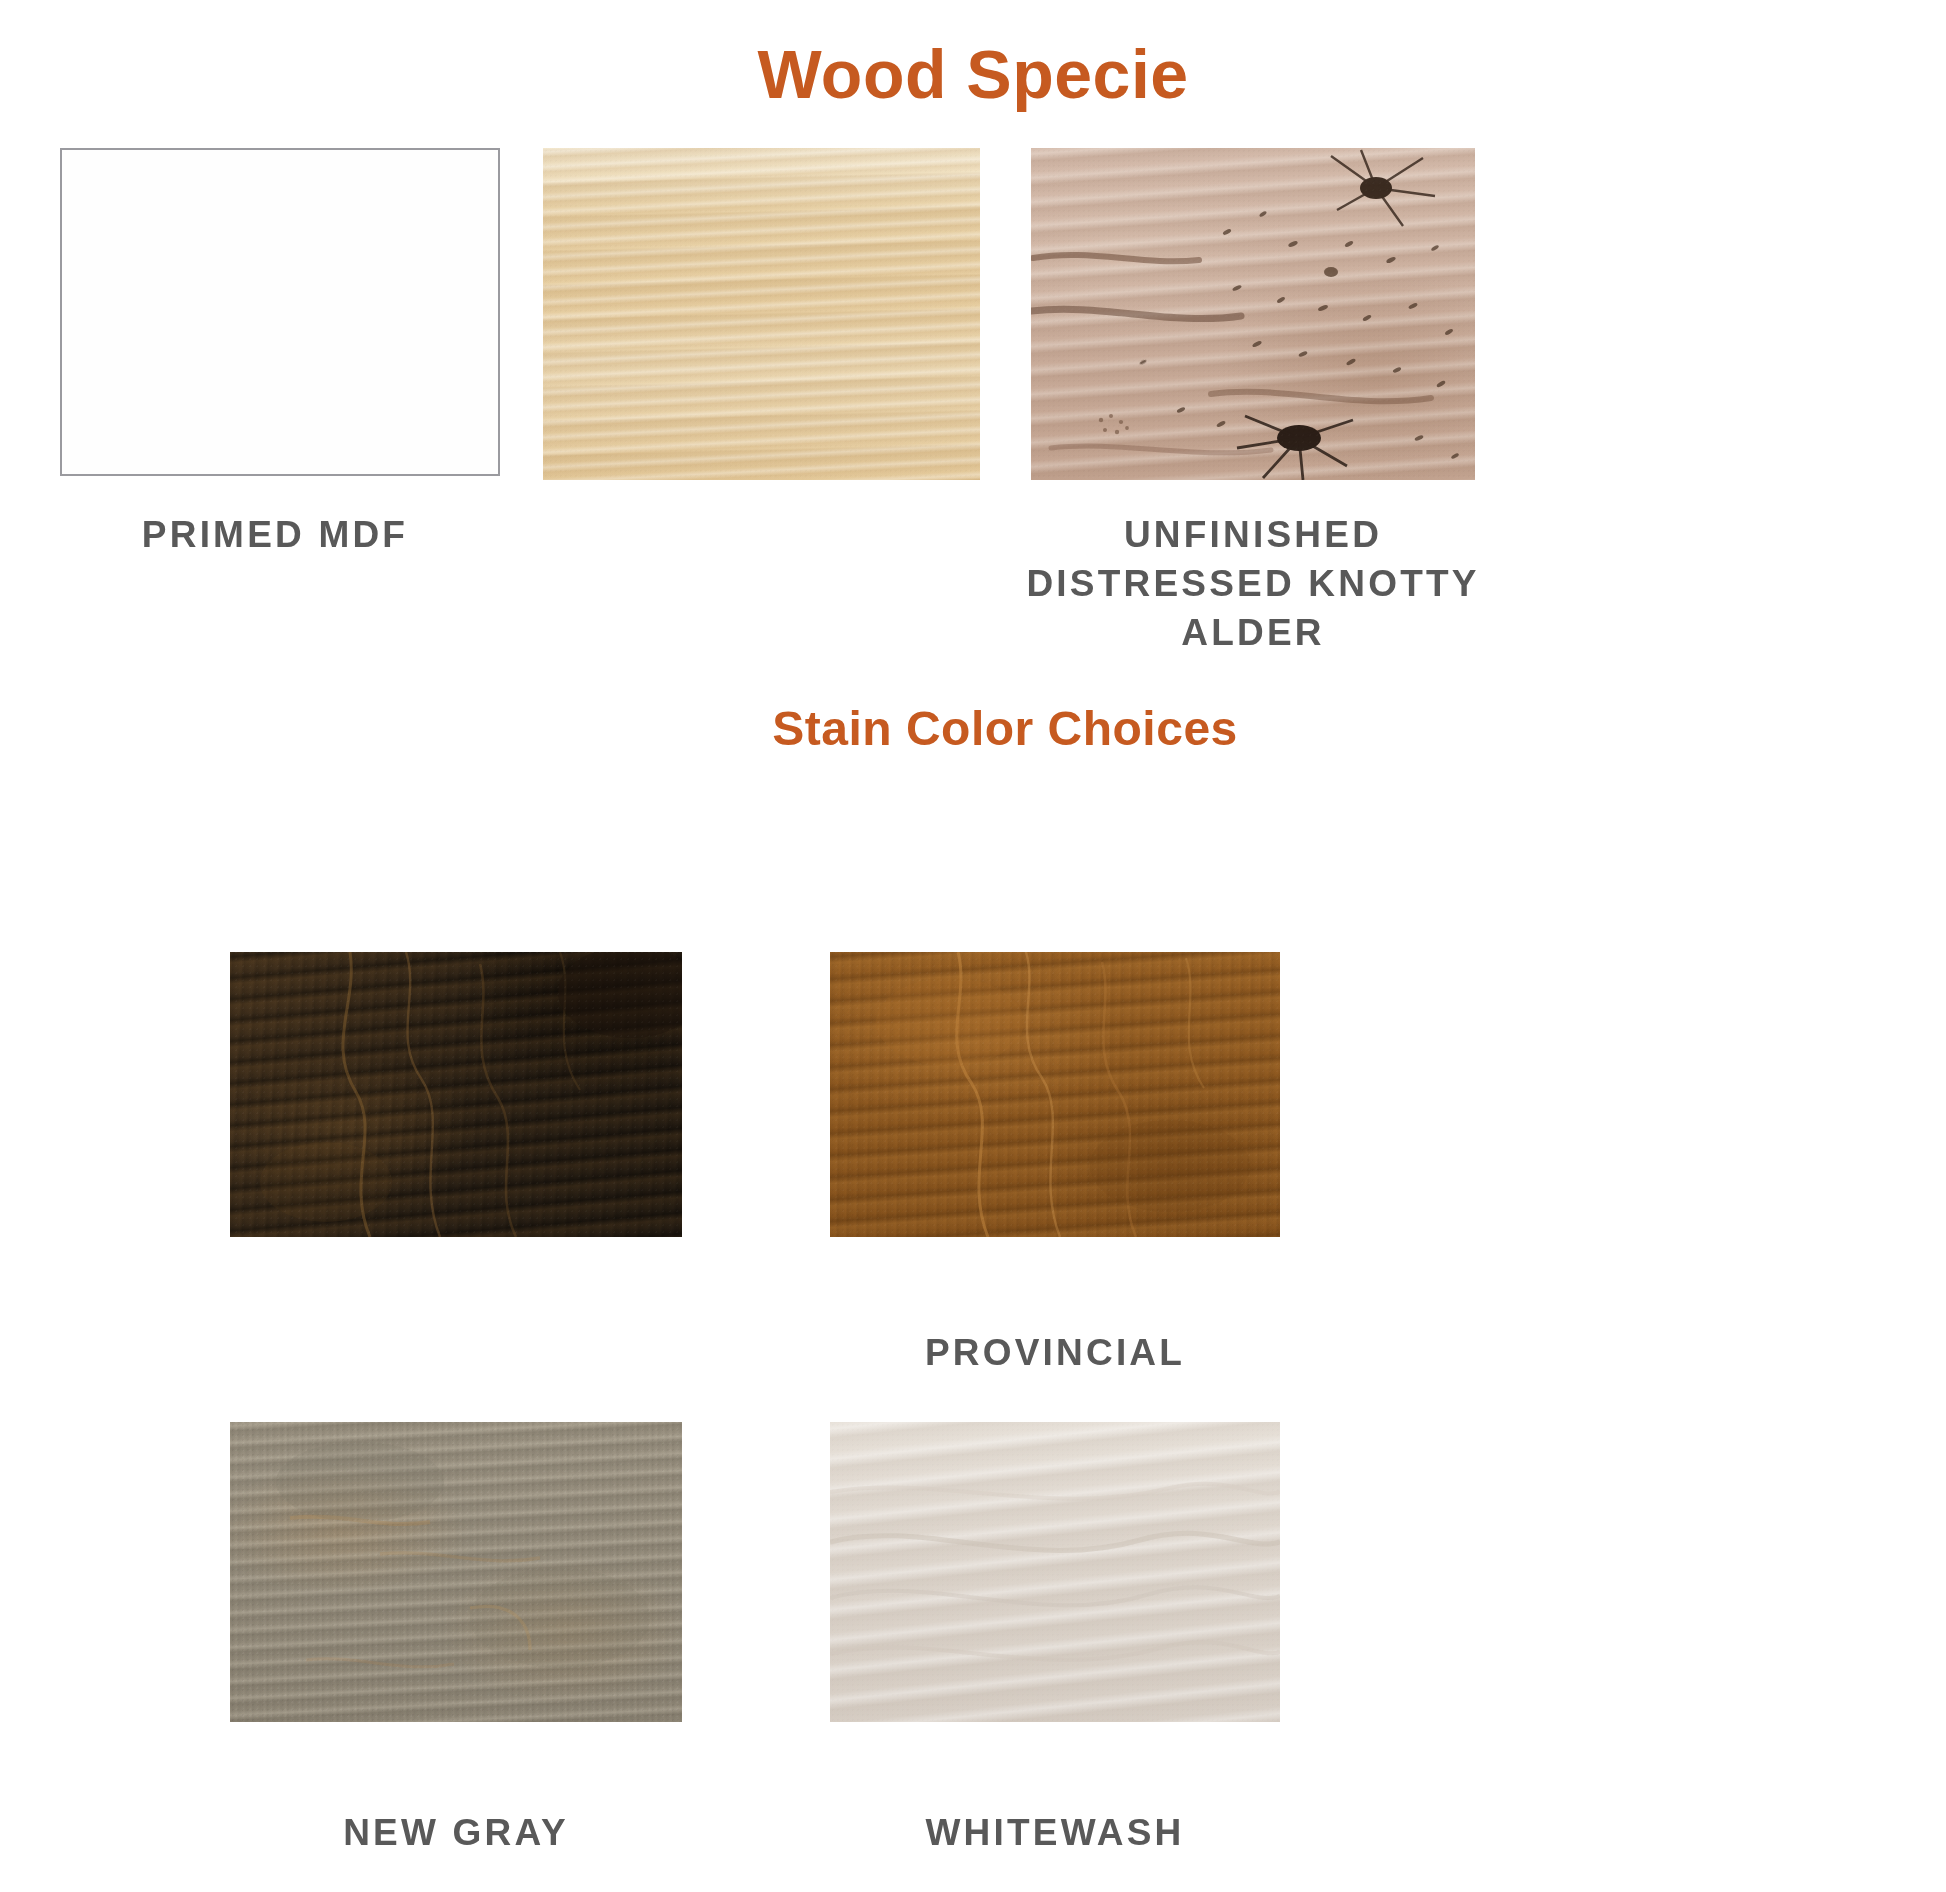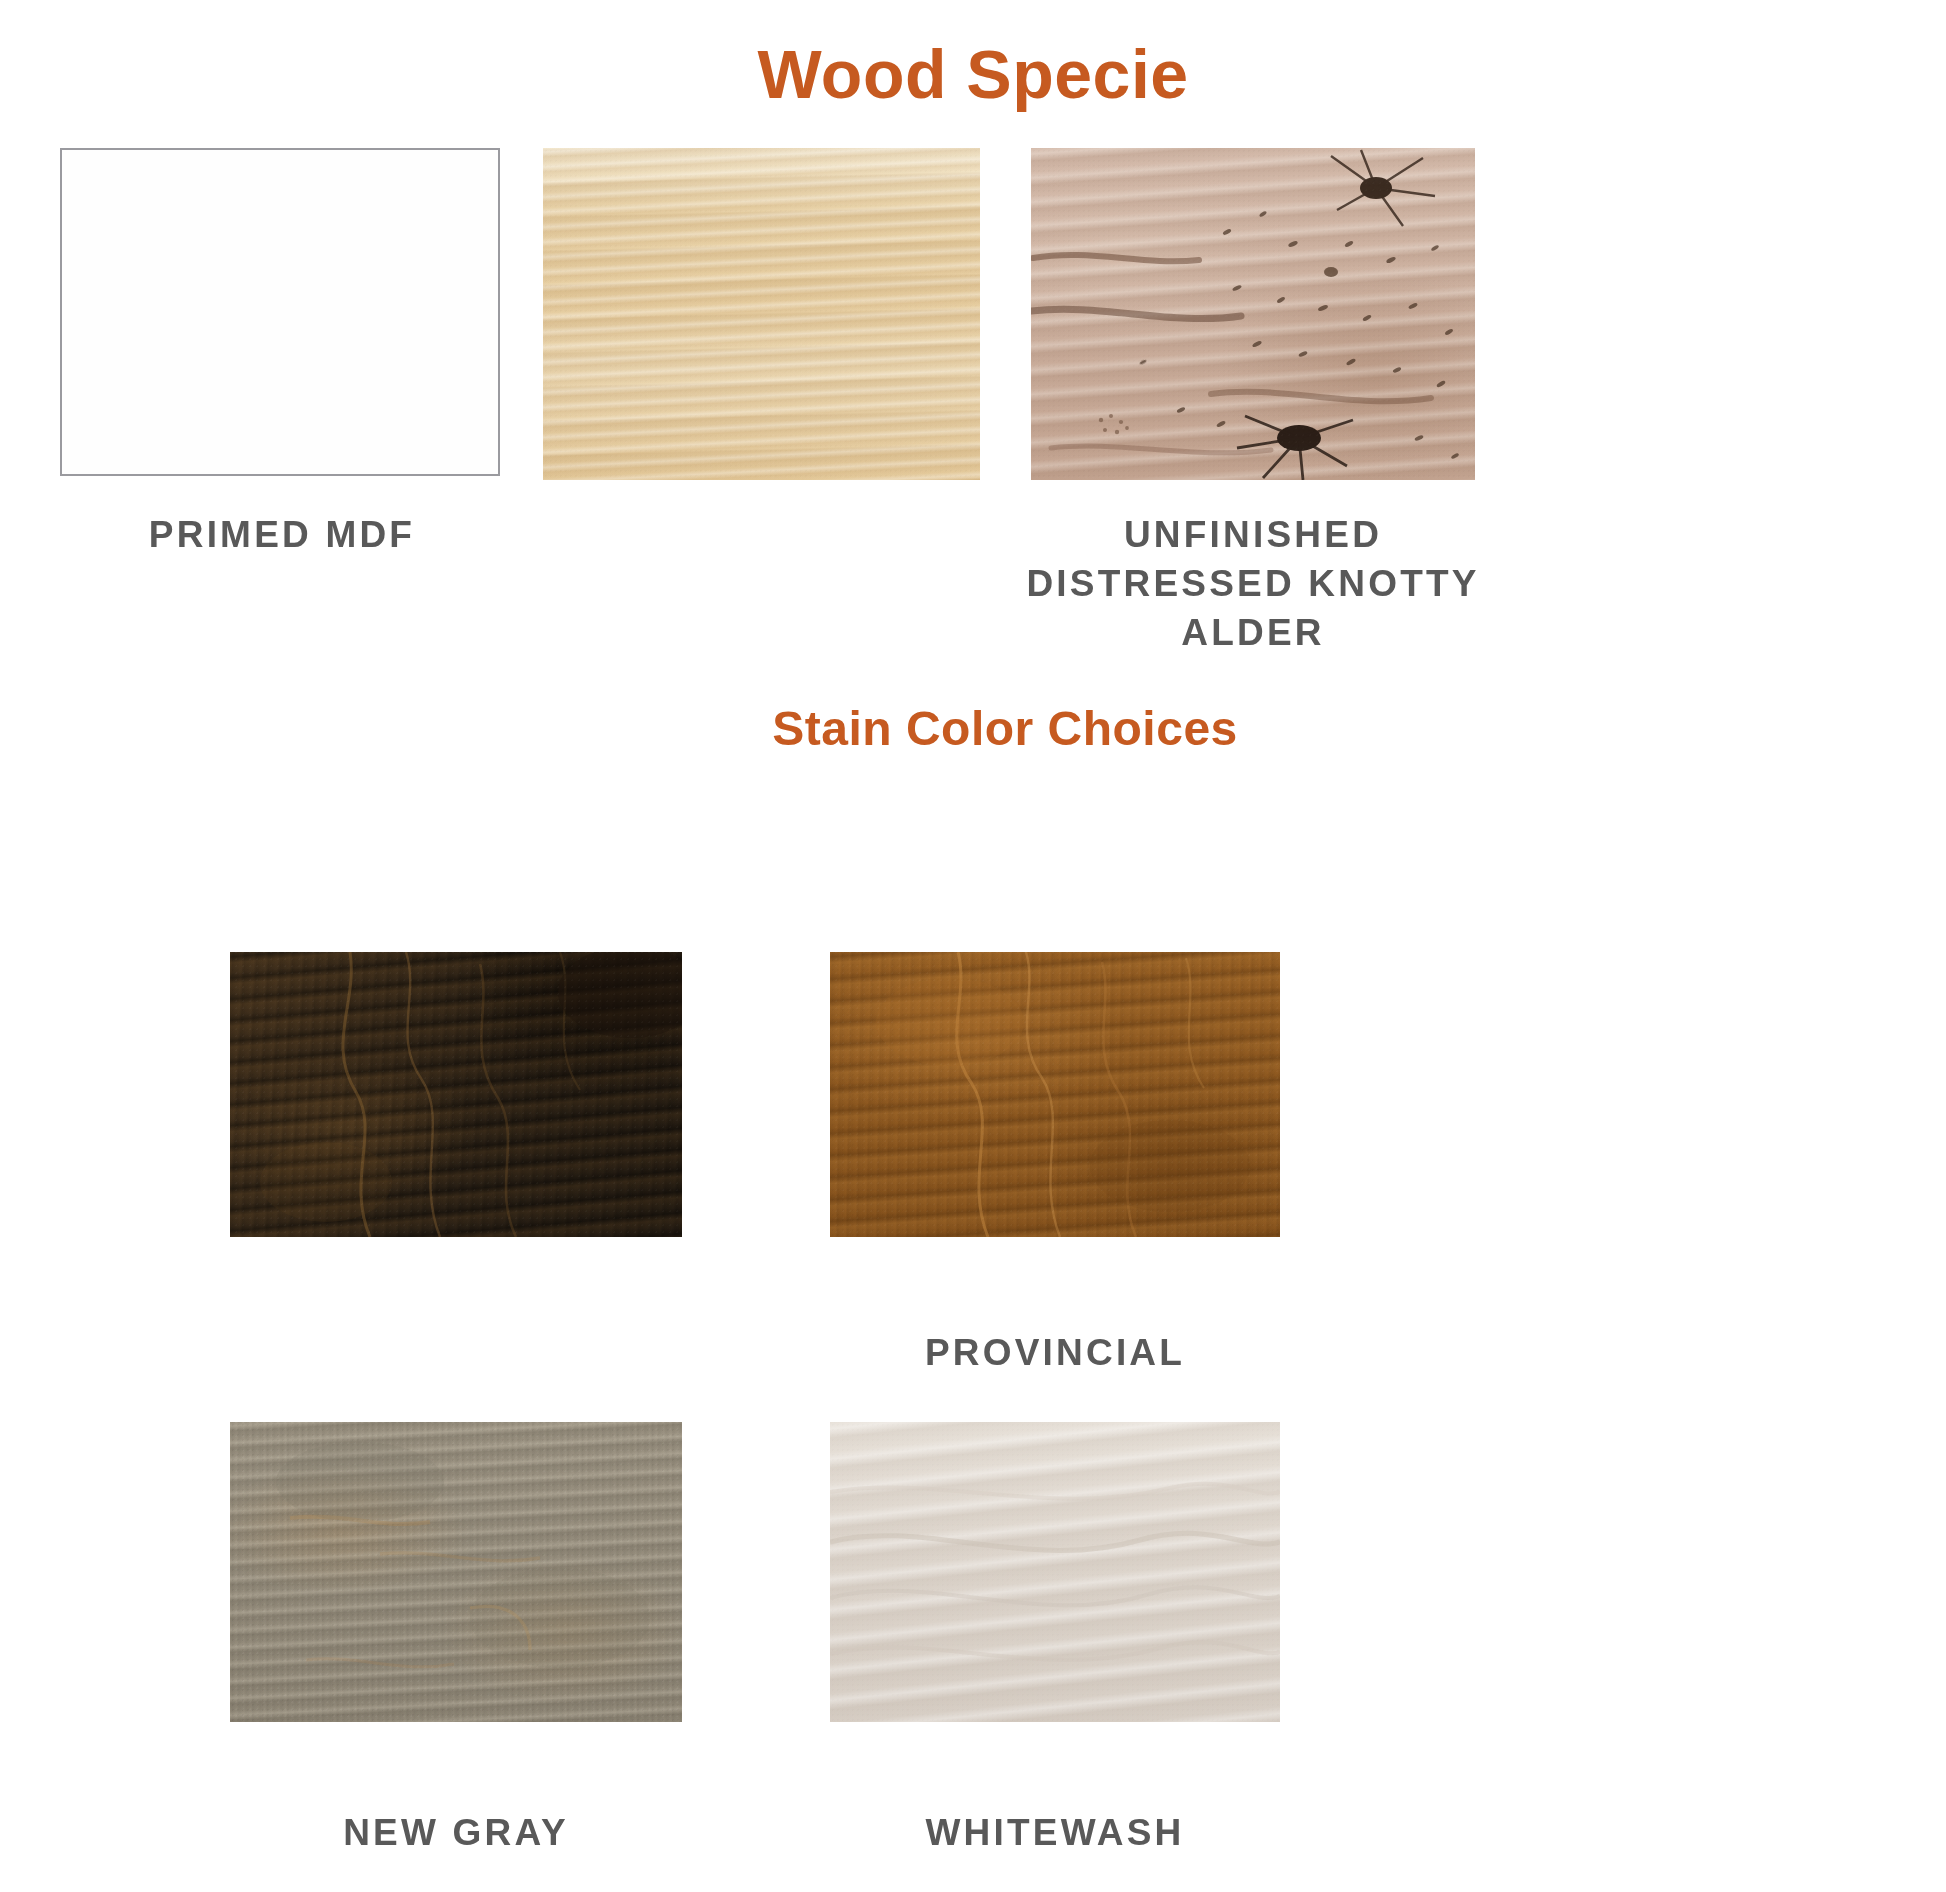--- a/index.html
+++ b/index.html
@@ -261,21 +261,21 @@
 </head>
 <body>
 
 <div class="stage">
 
   <div class="section-heading" id="heading-wood-specie">Wood Specie</div>
 
   <div class="swatch-cell" id="swatch-primed-mdf" style="left:60px; top:148px; width:440px; height:328px;">
     <div class="swatch"></div>
   </div>
-  <div class="swatch-label" style="left:282px; top:510px; width:520px;text-align:center;">PRIMED MDF</div>
+  <div class="swatch-label" style="left:275px; top:510px; width:520px;text-align:center;">PRIMED MDF</div>
 
   <div class="swatch-cell" id="swatch-unfinished-maple" style="left:543px; top:148px; width:437px; height:332px;">
     <div class="swatch">
       <div class="grain-soft"></div>
       <div class="grain-h"></div>
       <div class="noise fine" style="opacity:.18"></div>
     </div>
   </div>
 
   <div class="swatch-cell" id="swatch-knotty-alder" style="left:1031px; top:148px; width:444px; height:332px;">

